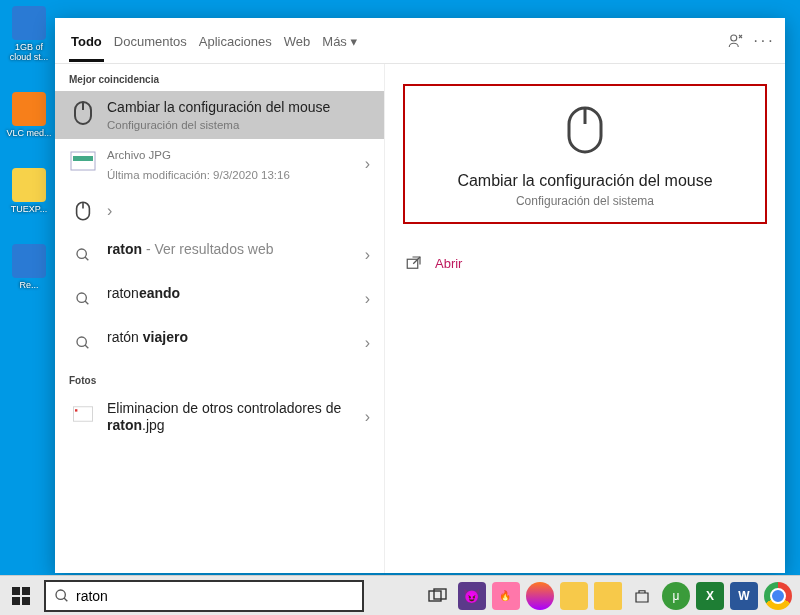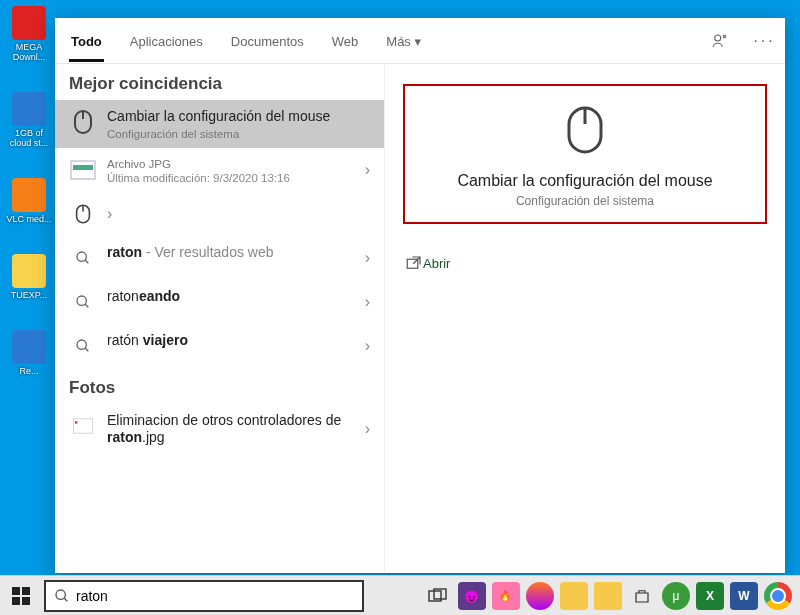--- a/index.html
+++ b/index.html
@@ -5,75 +5,74 @@
 * { box-sizing: border-box; margin: 0; padding: 0; font-family: "Segoe UI", sans-serif; }
 body { width: 800px; height: 615px; background: #0099e5; position: relative; overflow: hidden; }
 
 
 .desktop { position: absolute; top: 0; left: 0; width: 55px; height: 575px; padding: 6px 4px; display: flex; flex-direction: column; gap: 30px; }
 .desktop-icon { font-size: 9px; color: #fff; text-align: center; text-shadow: 0 0 3px #000; width: 50px; }
 .desktop-icon .ico { width: 34px; height: 34px; margin: 0 auto 2px; border-radius: 4px; }
 
 
 .panel { position: absolute; left: 55px; top: 18px; width: 730px; height: 555px; background: #fff; box-shadow: 0 4px 20px rgba(0,0,0,.3); display: flex; flex-direction: column; }
-.tabs { display: flex; align-items: center; height: 46px; border-bottom: 1px solid #e5e5e5; padding: 7px 14px; gap: 24px; font-size: 13px; color: #666; }
+.tabs { display: flex; align-items: center; height: 46px; border-bottom: 1px solid #e5e5e5; padding: 7px 14px; gap: 8px; font-size: 13px; color: #666; }
 .tab { padding: 14px 2px 12px; cursor: default; position: relative; }
 .tab.active { color: #111; font-weight: 600; }
 .tab.active::after { content: ""; position: absolute; left: 0; right: 0; bottom: -1px; height: 3px; background: #111; }
 .tabs .spacer { flex: 1; }
 .tabs .topicon { width: 18px; height: 18px; color: #666; }
 
 .body { flex: 1; display: flex; overflow: hidden; }
 .left { width: 330px; border-right: 1px solid #eee; overflow-y: auto; font-size: 13px; color: #444; }
-.section-h { font-weight: 600; padding: 10px 14px 6px; font-size: 17px; color: #444; }
+.section-h { font-weight: 600; padding: 10px 14px 6px; font-size: 10px; color: #444; }
 .item { display: flex; align-items: flex-start; gap: 10px; padding: 8px 14px; cursor: default; position: relative; }
 .item.selected { background: #c9c9c9; }
 .item .icon { width: 28px; height: 28px; flex-shrink: 0; display: flex; align-items: center; justify-content: center; color: #555; font-size: 18px; }
 .item .txt { flex: 1; }
 .item .title { font-size: 14px; line-height: 1.25; color: #222; }
 .item .sub { font-size: 11.5px; color: #777; margin-top: 2px; }
-.item .meta { font-size: 11.5px; color: #888; margin-top: 2px; }
+.item .meta { font-size: 11.5px; color: #888; margin-top: 8px; }
 .item .chev { color: #888; font-size: 16px; align-self: center; }
 
 .right { flex: 1; padding: 20px 18px; }
 .preview { border: 2px solid #b00; padding: 18px 10px 14px; text-align: center; }
 .preview .big-ico { margin: 0 auto 12px; }
 .preview .ptitle { font-size: 16px; color: #222; }
 .preview .psub { font-size: 12px; color: #777; margin-top: 4px; }
 .actions { margin-top: 24px; }
-.action { display: flex; align-items: center; padding: 6px 2px; font-size: 13px; color: #14532d; }
+.action { display: flex; align-items: center; gap: 12px; padding: 6px 2px; font-size: 13px; color: #be185d; }
 .action .aicon { width: 18px; height: 18px; color: #555; }
 
 
 .taskbar { position: absolute; left: 0; right: 0; bottom: 0; height: 40px; background: #e9e9e9; display: flex; align-items: center; border-top: 1px solid #ccc; }
 .start { width: 42px; height: 40px; display: flex; align-items: center; justify-content: center; }
 .searchbox { width: 320px; height: 32px; background: #fff; border: 2px solid #333; display: flex; align-items: center; padding: 0 8px; margin-left: 2px; }
 .searchbox input { border: none; outline: none; flex: 1; font-size: 14px; background: transparent; }
 .tb-spacer { flex: 1; }
 .tb-icons { display: flex; align-items: center; gap: 6px; padding-right: 8px; }
 .tb-ico { width: 28px; height: 28px; border-radius: 4px; display: flex; align-items: center; justify-content: center; font-size: 14px; color: #fff; }
 
 .mouse-svg { stroke: #444; stroke-width: 2; fill: none; }
 </style>
 </head>
 <body>
 
 <div class="desktop">
-  <div class="desktop-icon"><div class="ico" style="background:#d22"></div><span>MEGA Downl...</span></div>
   <div class="desktop-icon"><div class="ico" style="background:#2a7ad4"></div><span>1GB of cloud st...</span></div>
   <div class="desktop-icon"><div class="ico" style="background:#f77f1a"></div><span>VLC med...</span></div>
   <div class="desktop-icon"><div class="ico" style="background:#f7d24a"></div><span>TUEXP...</span></div>
   <div class="desktop-icon"><div class="ico" style="background:#2a7ad4"></div><span>Re...</span></div>
 </div>
 
 <div class="panel">
   <div class="tabs">
     <div class="tab active">Todo</div>
+    <div class="tab">Documentos</div>
     <div class="tab">Aplicaciones</div>
-    <div class="tab">Documentos</div>
     <div class="tab">Web</div>
     <div class="tab"><span>Más</span> <span>▾</span></div>
     <div class="spacer"></div>
     <div class="topicon">
       <svg viewBox="0 0 24 24" width="18" height="18" fill="none" stroke="#666" stroke-width="1.5">
           <circle cx="9" cy="8" r="4"></circle>
           <path d="M3 20c0-3 3-5 6-5s6 2 6 5"></path>
           <path d="M16 4l4 4m0-4l-4 4" stroke="#666"></path>
         </svg>
     </div>

